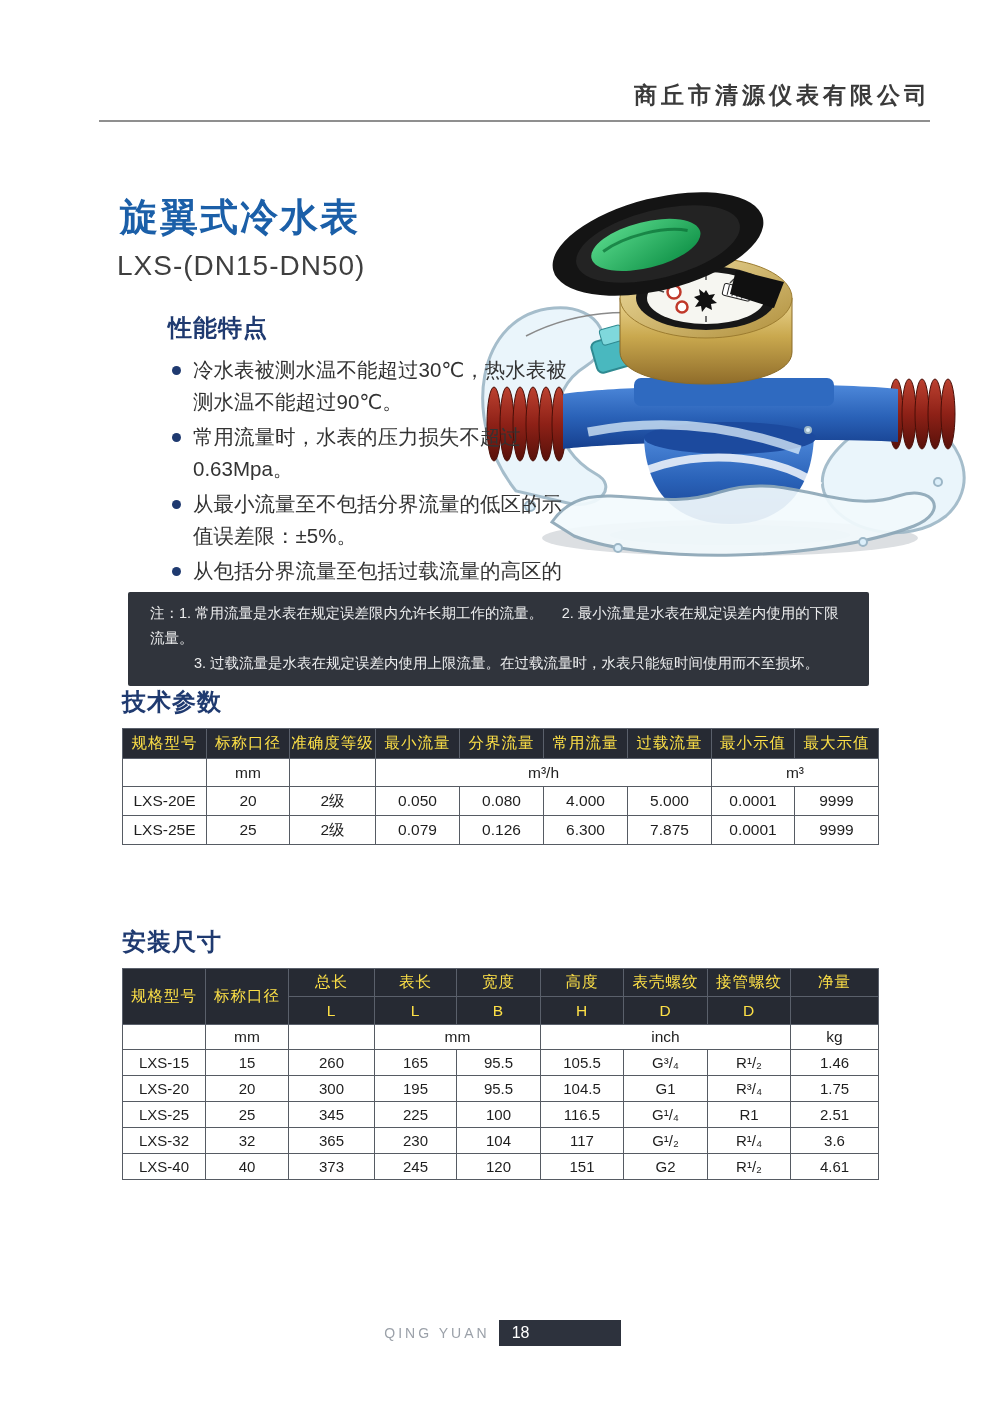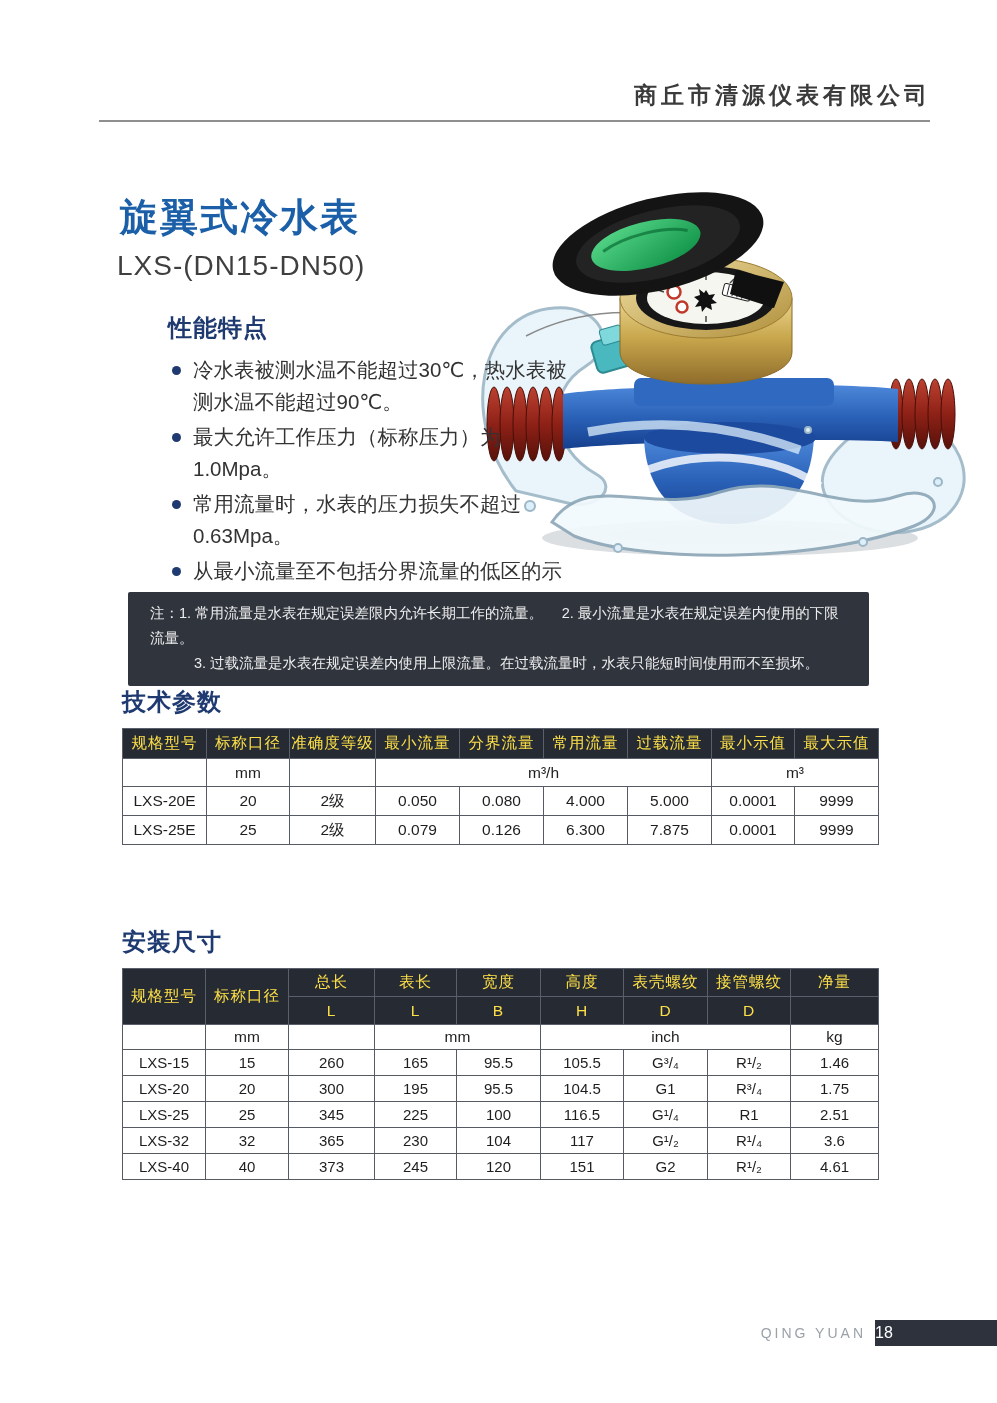--- a/index.html
+++ b/index.html
@@ -43,24 +43,24 @@
   thead th.dark { background:#262a33; color:#fde047; border:1px solid #5a606b; height:30px;
                   font-size:15.5px; letter-spacing:1px; }
   .unit-row td { height:28px; background:#fff; }
   .tech-sec tbody td { height:29px; }
   .install-sec thead th.dark { height:28px; }
   .install-sec .unit-row td { height:25px; }
   .install-sec tbody td { height:26px; font-size:15px; }
 
   
   .footer { position:absolute; top:1320px; left:8px; right:0; height:26px; display:flex;
-            justify-content:flex-end; align-items:center; }
+            justify-content:center; align-items:center; }
   .brand { color:#9ba1a9; font-size:14px; letter-spacing:3px; margin-right:9px; }
   .page-badge { width:122px; height:26px; background:#2d323d; color:#fff; display:flex;
-                align-items:center; font-size:16px; }
+                align-items:center; padding-left:13px; font-size:16px; }
 </style>
 </head>
 <body>
 
 <div class="page">
 
   <div class="company">商丘市清源仪表有限公司</div>
   <div class="header-rule"></div>
 
   <div class="page-title">旋翼式冷水表</div>
@@ -178,21 +178,20 @@
         <circle cx="470" cy="296" r="4" fill="#dceffa" stroke="#9cb6c6" stroke-width="2"></circle>
         <circle cx="340" cy="244" r="3" fill="#dceffa" stroke="#9cb6c6" stroke-width="2"></circle>
       </g>
     </svg>
   </div>
 
   <div class="features">
     <div class="sec-title">性能特点</div>
     <ul>
       <li>冷水表被测水温不能超过30℃，热水表被测水温不能超过90℃。</li>
-      <li>最大允许工作压力（标称压力）为1.0Mpa。</li>
       <li>常用流量时，水表的压力损失不超过0.63Mpa。</li>
       <li>从最小流量至不包括分界流量的低区的示值误差限：±5%。</li>
       <li>从包括分界流量至包括过载流量的高区的示值误差限：±2%。</li>
     </ul>
   </div>
 
   <div class="note-box">
     <div>注：1. 常用流量是水表在规定误差限内允许长期工作的流量。　 2. 最小流量是水表在规定误差内使用的下限流量。</div>
     <div class="note-line2">3. 过载流量是水表在规定误差内使用上限流量。在过载流量时，水表只能短时间使用而不至损坏。</div>
   </div>

